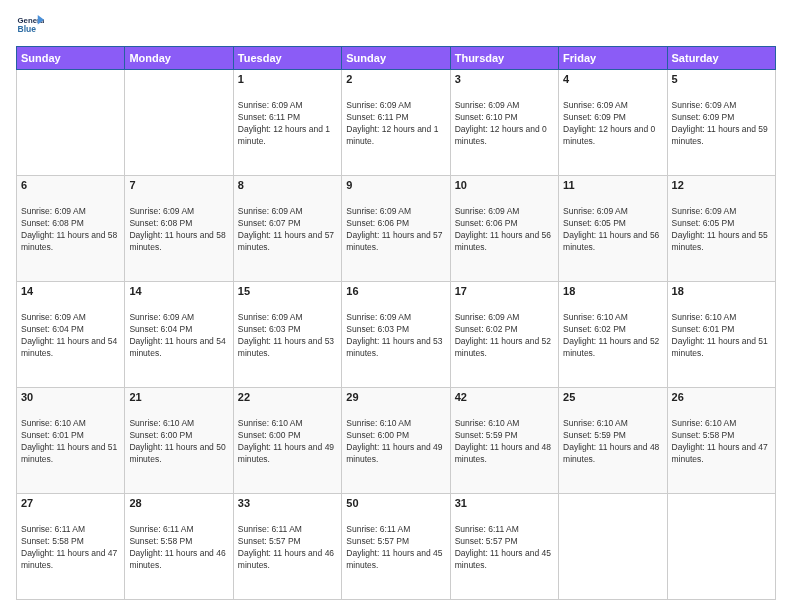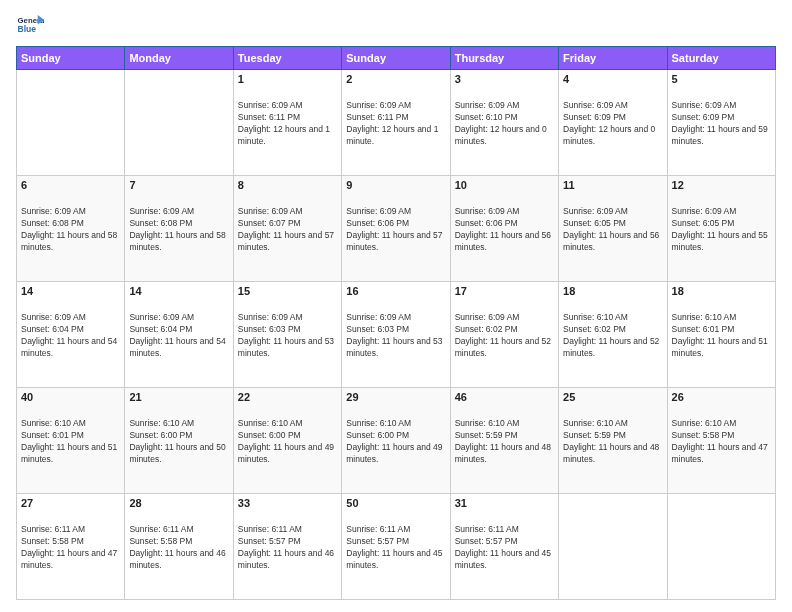--- a/index.html
+++ b/index.html
@@ -202,37 +202,37 @@
             <span class="day-num">18</span>
             <div class="cell-info">Sunrise: 6:10 AM<br>Sunset: 6:02 PM<br>Daylight: 11 hours and 52 minutes.</div>
           </td>
           <td>
             <span class="day-num">18</span>
             <div class="cell-info">Sunrise: 6:10 AM<br>Sunset: 6:01 PM<br>Daylight: 11 hours and 51 minutes.</div>
           </td>
         </tr>
         <tr class="even-row">
           <td>
-            <span class="day-num">40</span>
+            <span class="day-num">30</span>
             <div class="cell-info">Sunrise: 6:10 AM<br>Sunset: 6:01 PM<br>Daylight: 11 hours and 51 minutes.</div>
           </td>
           <td>
             <span class="day-num">21</span>
             <div class="cell-info">Sunrise: 6:10 AM<br>Sunset: 6:00 PM<br>Daylight: 11 hours and 50 minutes.</div>
           </td>
           <td>
             <span class="day-num">22</span>
             <div class="cell-info">Sunrise: 6:10 AM<br>Sunset: 6:00 PM<br>Daylight: 11 hours and 49 minutes.</div>
           </td>
           <td>
             <span class="day-num">29</span>
             <div class="cell-info">Sunrise: 6:10 AM<br>Sunset: 6:00 PM<br>Daylight: 11 hours and 49 minutes.</div>
           </td>
           <td>
-            <span class="day-num">46</span>
+            <span class="day-num">42</span>
             <div class="cell-info">Sunrise: 6:10 AM<br>Sunset: 5:59 PM<br>Daylight: 11 hours and 48 minutes.</div>
           </td>
           <td>
             <span class="day-num">25</span>
             <div class="cell-info">Sunrise: 6:10 AM<br>Sunset: 5:59 PM<br>Daylight: 11 hours and 48 minutes.</div>
           </td>
           <td>
             <span class="day-num">26</span>
             <div class="cell-info">Sunrise: 6:10 AM<br>Sunset: 5:58 PM<br>Daylight: 11 hours and 47 minutes.</div>
           </td>

